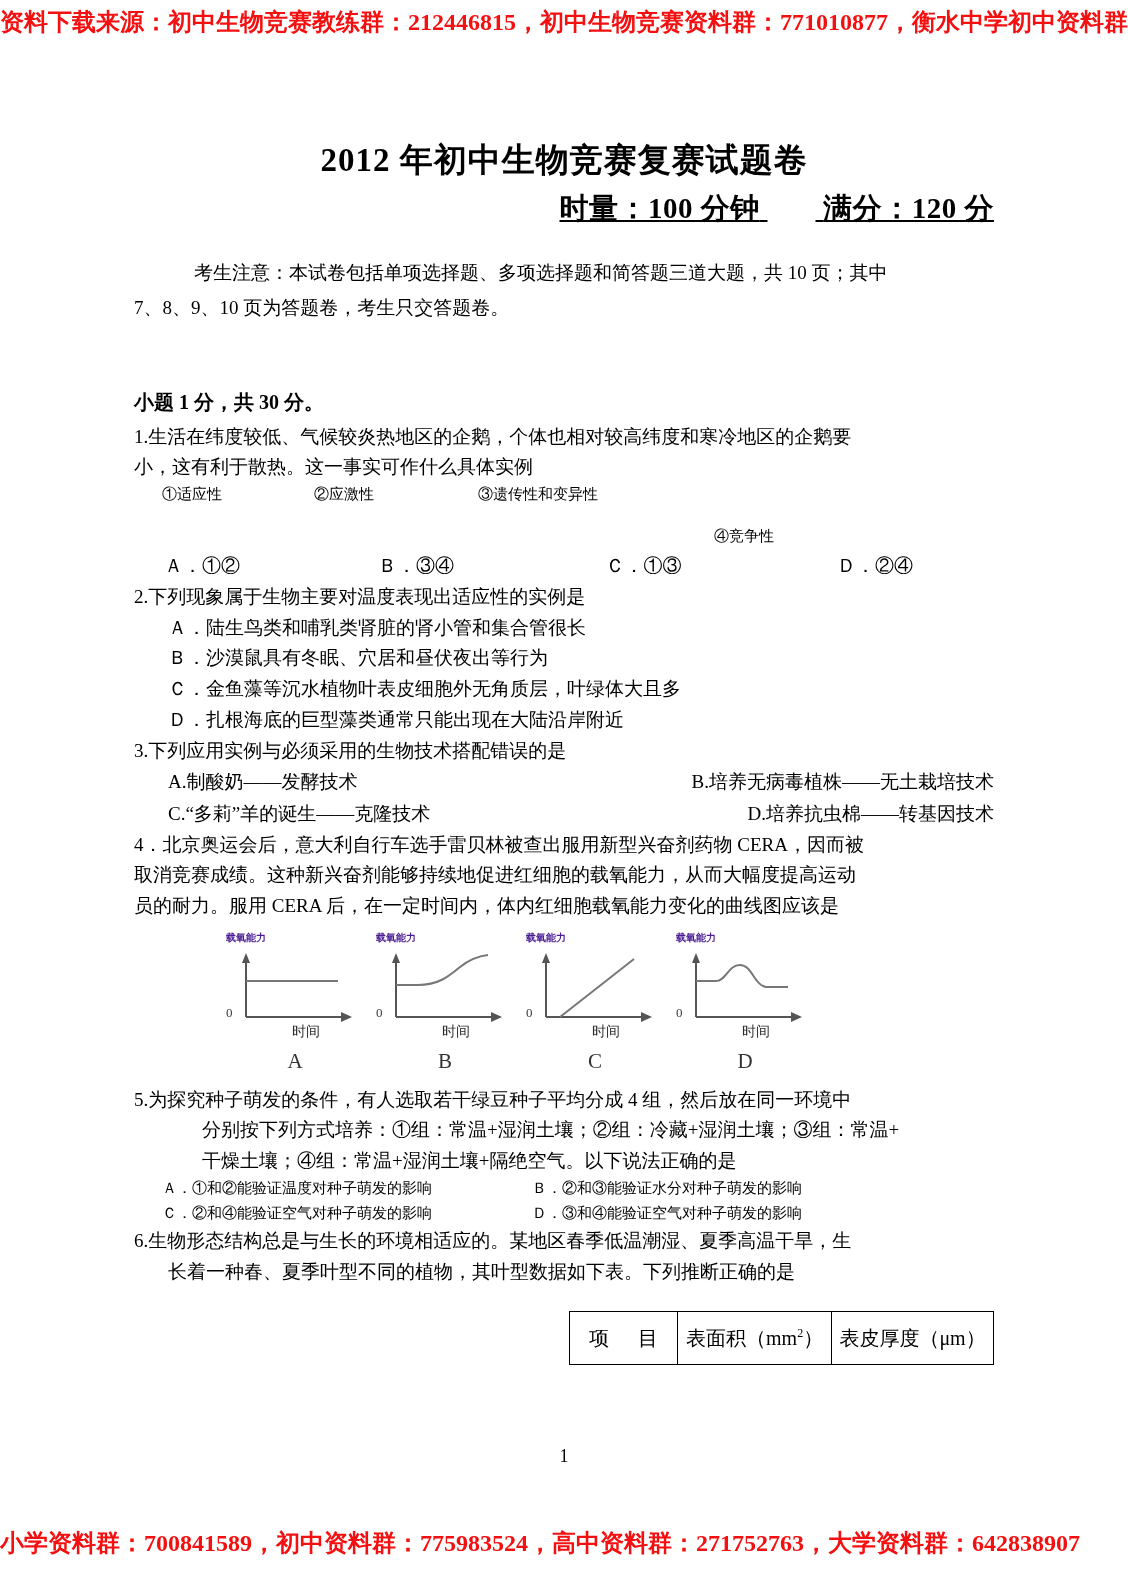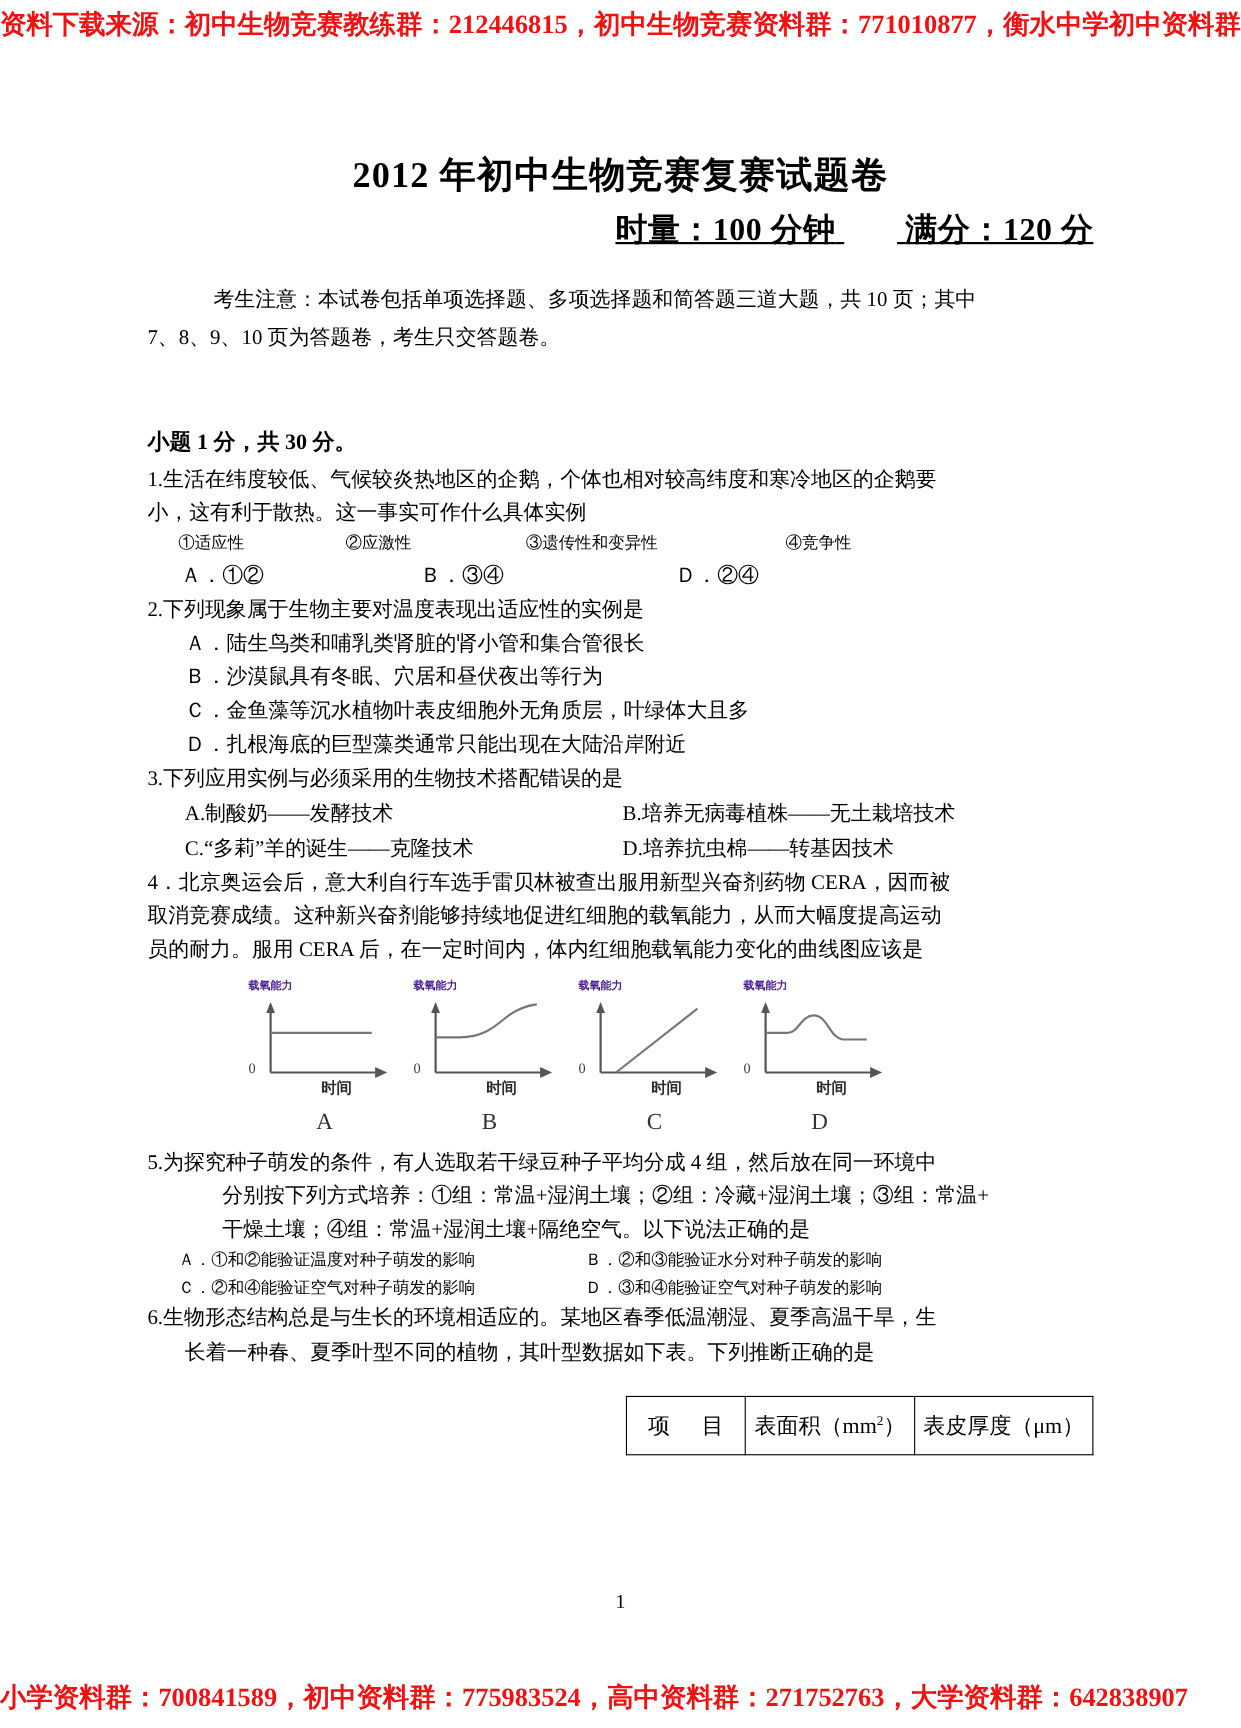--- a/index.html
+++ b/index.html
@@ -117,27 +117,28 @@
 
   .num-4 {
     display: flex;
     font-size: 15px;
     line-height: 1.7;
     padding-left: 28px;
   }
   .num-4 > span:nth-child(1) { width: 152px; }
   .num-4 > span:nth-child(2) { width: 164px; }
   .num-4 > span:nth-child(3) { width: 236px; }
-  .num-4 > span:nth-child(4) { width: 150px; }
+  .num-4 > span:nth-child(4) { width: 150px; margin-top: 42px; }
 
   .opt-2col {
     display: flex;
     font-size: 19px;
     line-height: 1.68;
     padding-left: 34px;
+    justify-content: space-between;
   }
   .opt-2col > span:first-child { width: 398px; }
 
   .opt-2col-b {
     display: flex;
     font-size: 15px;
     line-height: 1.68;
     padding-left: 28px;
   }
   .opt-2col-b > span:first-child { width: 370px; }
@@ -169,21 +170,21 @@
     left: 6px;
     top: 74px;
     font-size: 13px;
     color: #3a3a3a;
   }
   .fig-x-label {
     position: absolute;
     left: 72px;
     top: 92px;
     font-size: 14px;
-    font-weight: bold;
+    font-weight: normal;
     color: #2b2b2b;
     font-family: "Liberation Sans", sans-serif;
   }
   .fig-letter {
     position: absolute;
     top: 118px;
     left: 0;
     width: 150px;
     text-align: center;
     font-size: 21px;
@@ -258,20 +259,21 @@
     </p>
     <div class="num-4">
       <span>①适应性</span>
       <span>②应激性</span>
       <span>③遗传性和变异性</span>
       <span>④竞争性</span>
     </div>
     <div class="choice-4">
       <span>Ａ．①②</span>
       <span>Ｂ．③④</span>
+      <span>Ｃ．①③</span>
       <span>Ｄ．②④</span>
     </div>
 
     <p class="q">2.下列现象属于生物主要对温度表现出适应性的实例是</p>
     <p class="opt">Ａ．陆生鸟类和哺乳类肾脏的肾小管和集合管很长</p>
     <p class="opt">Ｂ．沙漠鼠具有冬眠、穴居和昼伏夜出等行为</p>
     <p class="opt">Ｃ．金鱼藻等沉水植物叶表皮细胞外无角质层，叶绿体大且多</p>
     <p class="opt">Ｄ．扎根海底的巨型藻类通常只能出现在大陆沿岸附近</p>
 
     <p class="q">3.下列应用实例与必须采用的生物技术搭配错误的是</p>

